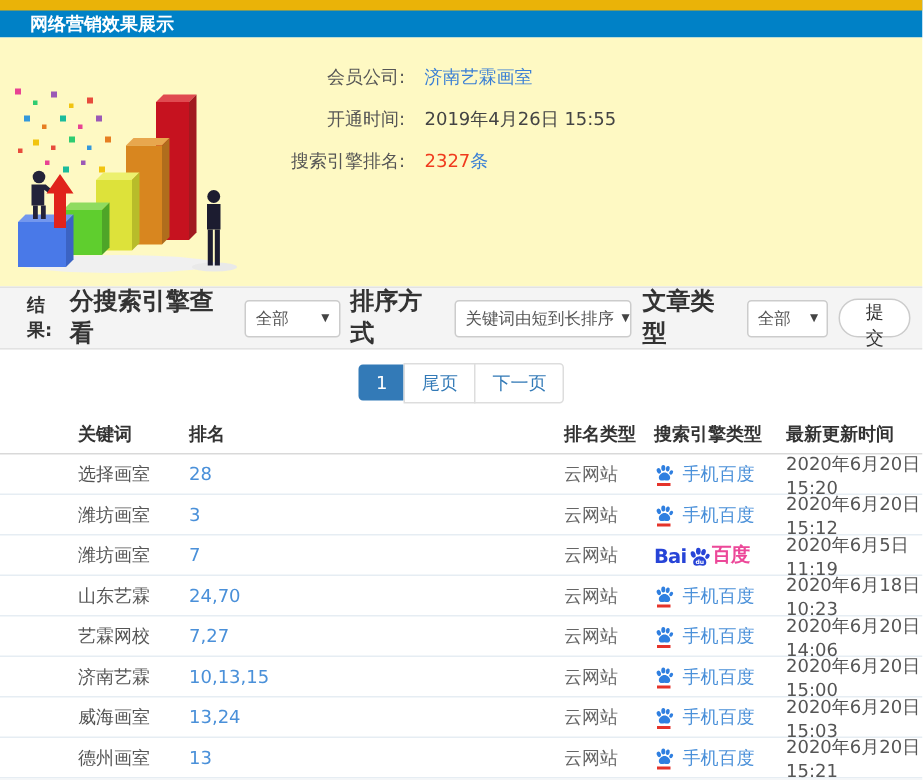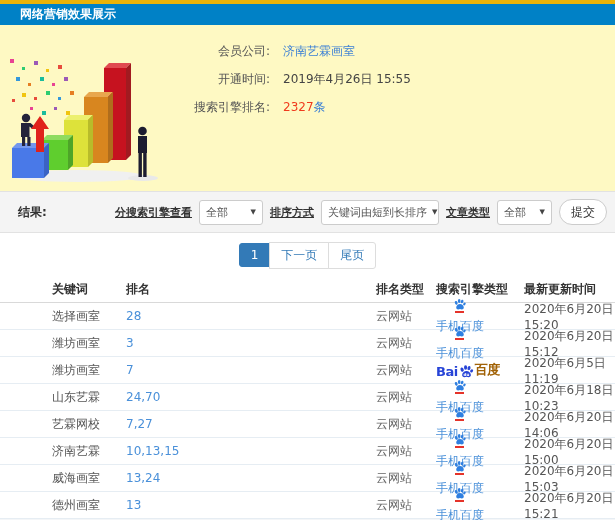--- a/index.html
+++ b/index.html
@@ -1,40 +1,40 @@
 <!DOCTYPE html>
 <html><head>
 <meta charset="utf-8">
 <style>
   * { margin:0; padding:0; box-sizing:border-box; }
   html,body { width:615px; height:520px; overflow:hidden; background:#fff;
     font-family:"DejaVu Sans","Liberation Sans",sans-serif; font-size:12px; color:#555; }
 
   
-  .titlebar { height:25px; background:#0081c6; border-top:4px solid #eab308;
+  .titlebar { height:25px; background:#0081c6; border-top:7px solid #eab308;
     display:flex; align-items:center; padding-left:20px; }
   .titlebar span { color:#fff; font-weight:bold; font-size:12px; }
 
   
   .info-section { display:flex; height:166px; background:#fef9c3; }
   .illustration { width:182px; height:160px; flex:none; }
   .info-rows { padding-top:12px; flex:1; }
   .info-row { display:flex; align-items:center; height:28px; }
   .info-label { width:88px; text-align:right; color:#555; flex:none; }
   .info-value { margin-left:13px; color:#444; }
   a.link { color:#3a7fd5; text-decoration:none; cursor:pointer; }
   .red-num { color:#f03b1d; margin-left:13px; }
   .suffix-link { color:#3a7fd5; }
 
   
   .filter-bar { height:42px; background:#f4f4f4; border-top:1px solid #e2e2e2;
     border-bottom:1px solid #e2e2e2; display:flex; align-items:center; padding:0 8px 0 18px; }
   .result-label { font-weight:bold; color:#333; }
   .filter-controls { margin-left:auto; display:flex; align-items:center; gap:7px; }
-  .flabel { font-weight:bold; color:#333; font-size:11px;text-decoration:underline; }
+  .flabel { font-weight:bold; color:#333; font-size:16px; }
   .select { background:#fff; border:1px solid #ccc; border-radius:3px; height:25px;
     display:flex; align-items:center; justify-content:space-between; padding:0 6px;
     color:#555; font-size:11px; cursor:pointer; white-space:nowrap; }
   .select .caret { font-size:7px; color:#444; margin-left:5px; }
   .sel-engine { width:64px; } .sel-sort { width:118px; } .sel-article { width:55px; }
   .submit-btn { height:26px; padding:0 11px; background:#fff; border:1px solid #ccc;
     border-radius:13px; color:#333; font-size:12px; cursor:pointer;
     font-family:"DejaVu Sans","Liberation Sans",sans-serif; }
 
   
@@ -51,28 +51,28 @@
   .col-keyword { width:82px; padding-left:8px; flex:none;margin-left:44px; }
   .col-rank { width:250px; flex:none; }
   .col-rtype { width:60px; flex:none; }
   .col-engine { width:88px; flex:none; }
   .col-updated { flex:1; }
   .trow { display:flex; align-items:center; height:27px; border-bottom:1px solid #e6edf3; }
   .trow .col-keyword { color:#555; }
   .rank-link { color:#4a90d9; text-decoration:none; cursor:pointer; }
   .trow .col-rtype { color:#666; }
   .trow .col-updated { color:#555; }
-  .engine-mobile { display:inline-flex; align-items:center; color:#4a90d9; gap:5px;flex-direction:column; }
+  .engine-mobile { display:inline-flex; align-items:center; color:#4a90d9; gap:5px; }
   .paw-wrap { position:relative; width:14px; height:15px; display:inline-block; }
   .paw-underline { position:absolute; left:2px; bottom:0; width:9px; height:2px;
     background:#e5332a; }
   .engine-logo { display:inline-flex; align-items:flex-end; gap:1px; font-weight:bold;
     font-size:13px; }
   .engine-logo .bai { color:#2744d7; letter-spacing:-0.5px; }
-  .engine-logo .bdu { color:#a16207; letter-spacing:-0.5px;text-align:center; }
+  .engine-logo .bdu { color:#ec4899; letter-spacing:-0.5px;text-align:center; }
   .bottom-strip { height:6px; background:#f4f6f8; }
 </style>
 </head>
 <body>
 
 <div class="titlebar">
   <span>网络营销效果展示</span>
 </div>
 
 <div class="info-section">
@@ -182,22 +182,22 @@
     <div class="select sel-article">
       <span>全部</span>
       <span class="caret">▼</span>
     </div>
     <button class="submit-btn">提交</button>
   </div>
 </div>
 
 <div class="pagination">
   <span class="page-item active">1</span>
+  <span class="page-item">尾页</span>
   <span class="page-item">下一页</span>
-  <span class="page-item">尾页</span>
 </div>
 
 <div class="table-header">
   <span class="col-keyword">关键词</span>
   <span class="col-rank">排名</span>
   <span class="col-rtype">排名类型</span>
   <span class="col-engine">搜索引擎类型</span>
   <span class="col-updated">最新更新时间</span>
 </div>
 

